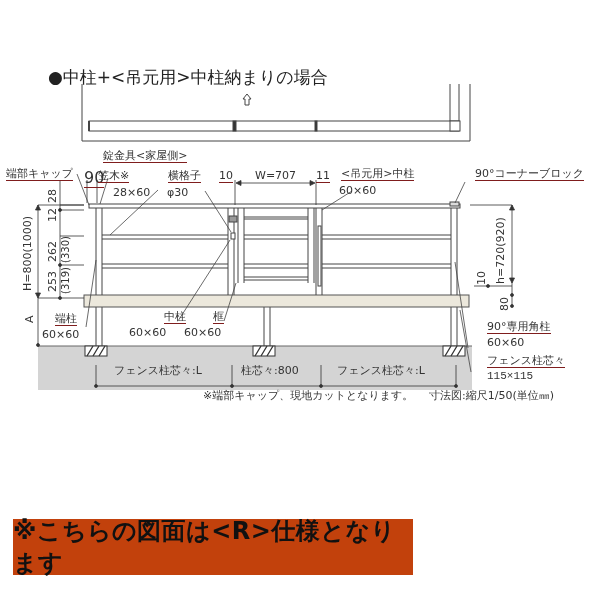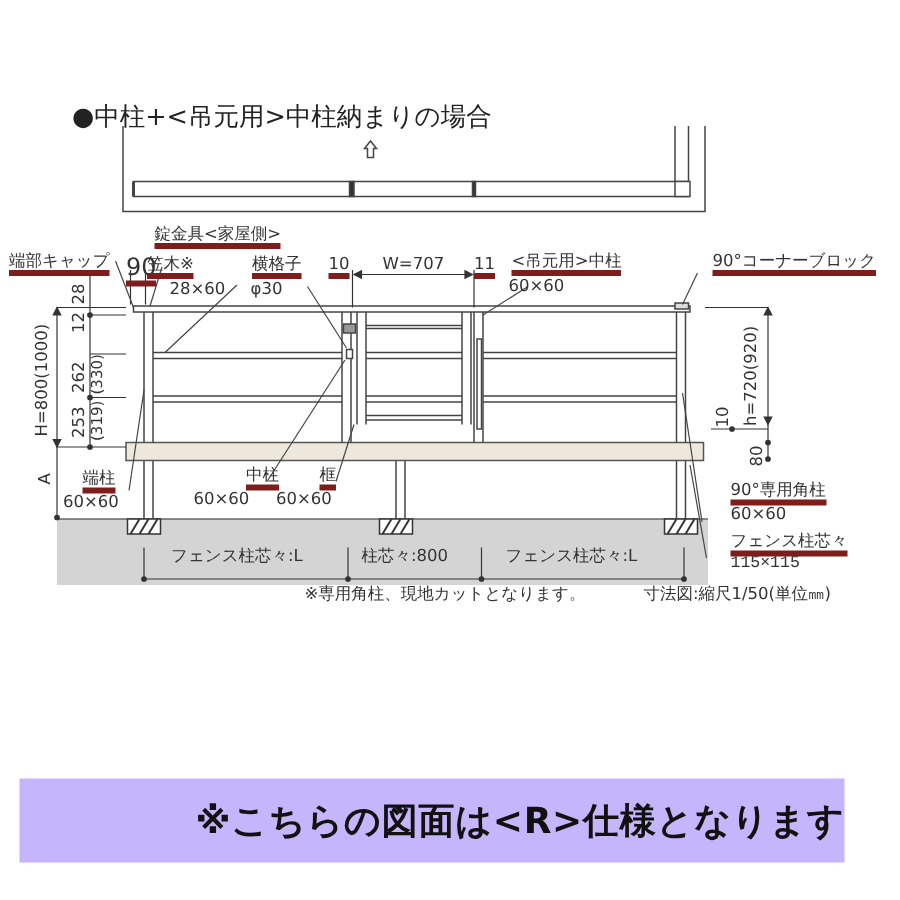--- a/index.html
+++ b/index.html
@@ -1,25 +1,25 @@
 <!DOCTYPE html>
 <html><head>
   <meta charset="utf-8">
   <style>
     html, body { margin:0; padding:0; background:#ffffff; }
     body { width:600px; height:600px; position:relative; overflow:hidden;
            font-family:"DejaVu Sans","Liberation Sans",sans-serif; color:#333; }
     .t { position:absolute; white-space:nowrap; line-height:1; color:#333; }
     .s11 { font-size:11px; }
     .s12 { font-size:16px; }
-    .ul { border-bottom:4px solid #7f1d1d; padding-bottom:1px; }
+    .ul { border-bottom:1px solid #7f1d1d; padding-bottom:1px; }
     .vt { transform-origin:left top; transform:rotate(-90deg); }
     #heading { position:absolute; left:48px; top:66px; font-size:17px; color:#222; }
-    #banner { position:absolute; left:13px; top:519px; width:550px; height:56px;
-              background:#c4b5fd; display:flex; align-items:center; justify-content:flex-end; }
+    #banner { position:absolute; left:13px; top:519px; width:400px; height:56px;
+              background:#c2410c; display:flex; align-items:center; justify-content:flex-end; }
     #banner span { font-size:24px; font-weight:bold; color:#111; letter-spacing:0.5px; }
     svg { position:absolute; left:0; top:0; }
   </style>
 </head>
 <body>
 
 <svg width="600" height="600" viewBox="0 0 600 600">
 
   <g stroke="#444" fill="none" stroke-width="1">
     <path d="M82 84 V141 H470 V84"></path>
@@ -205,18 +205,18 @@
 
 <div class="t s11 ul" style="left:487px;top:321px;">90°専用角柱</div>
 <div class="t s11" style="left:487px;top:337px;">60×60</div>
 <div class="t s11 ul" style="left:487px;top:355px;">フェンス柱芯々</div>
 <div class="t s11" style="left:487px;top:371px;font-family:Liberation Mono, monospace;">115×115</div>
 
 <div class="t s11" style="left:114px;top:365px;">フェンス柱芯々:L</div>
 <div class="t s11" style="left:241px;top:365px;">柱芯々:800</div>
 <div class="t s11" style="left:337px;top:365px;">フェンス柱芯々:L</div>
 
-<div class="t s11" style="left:203px;top:390px;">※専用角柱、現地カットとなります。</div>
+<div class="t s11" style="left:203px;top:390px;">※端部キャップ、現地カットとなります。</div>
 <div class="t s11" style="left:429px;top:390px;">寸法図:縮尺1/50(単位㎜)</div>
 
 <div id="banner">
   <span>※こちらの図面は&lt;R&gt;仕様となります</span>
 </div>
 
 </body></html>

